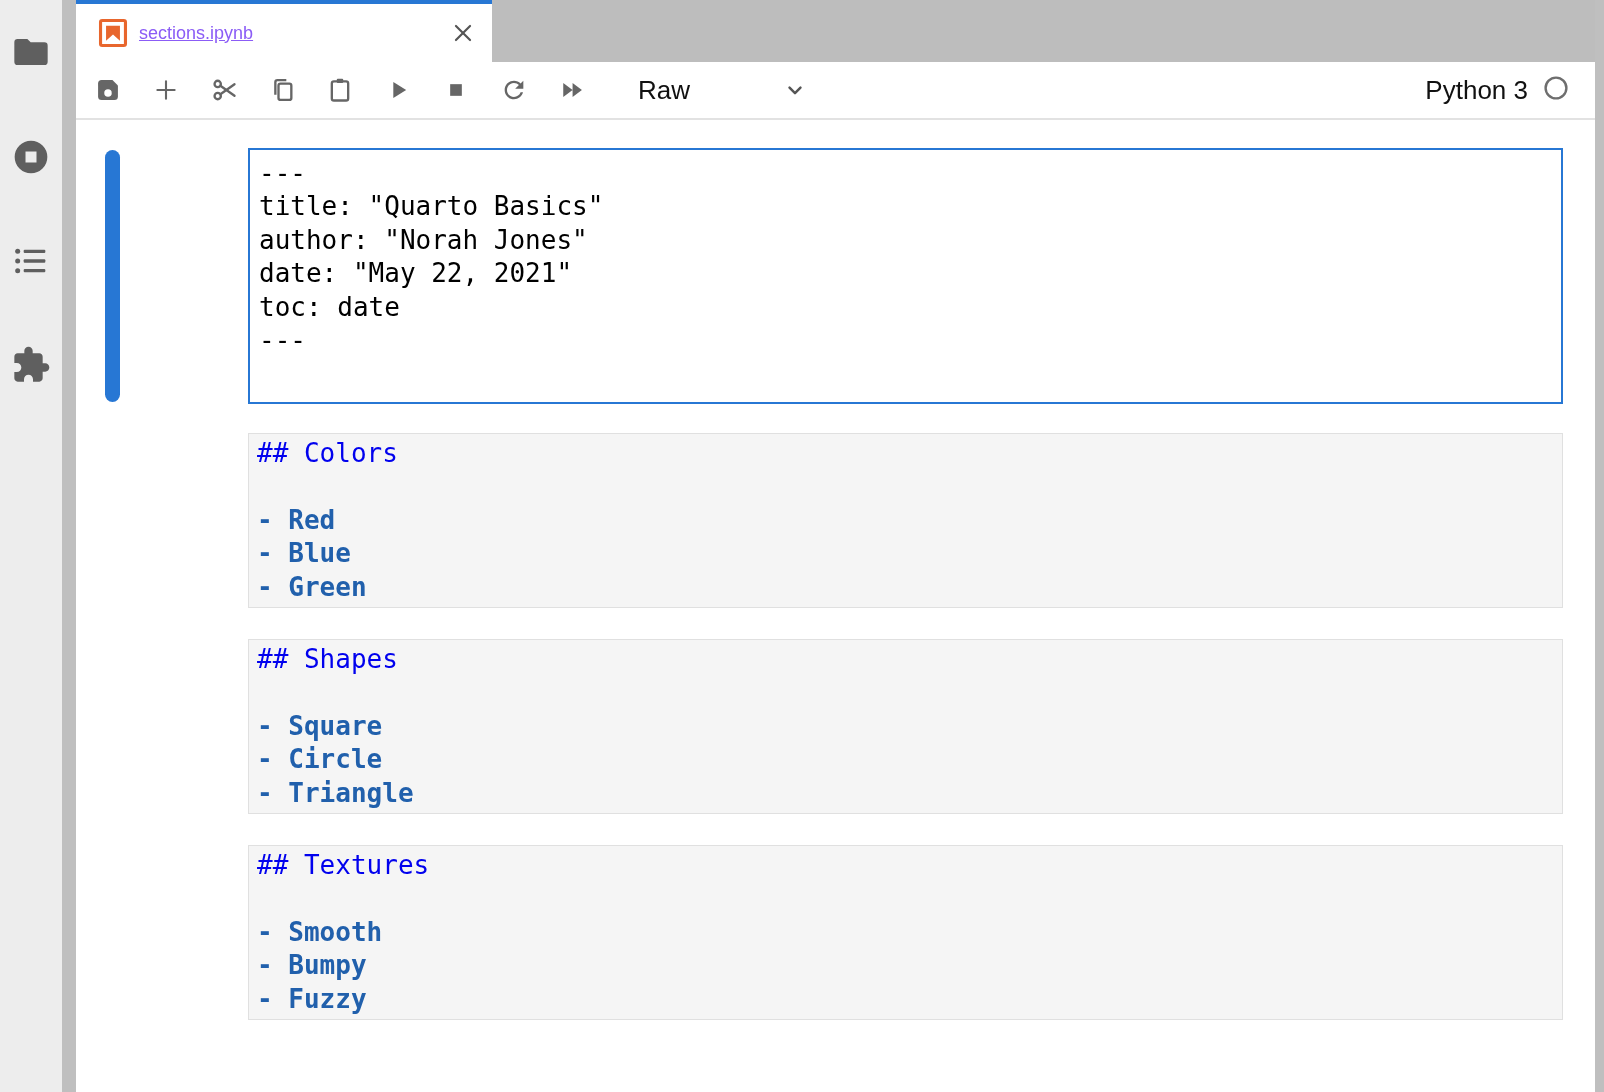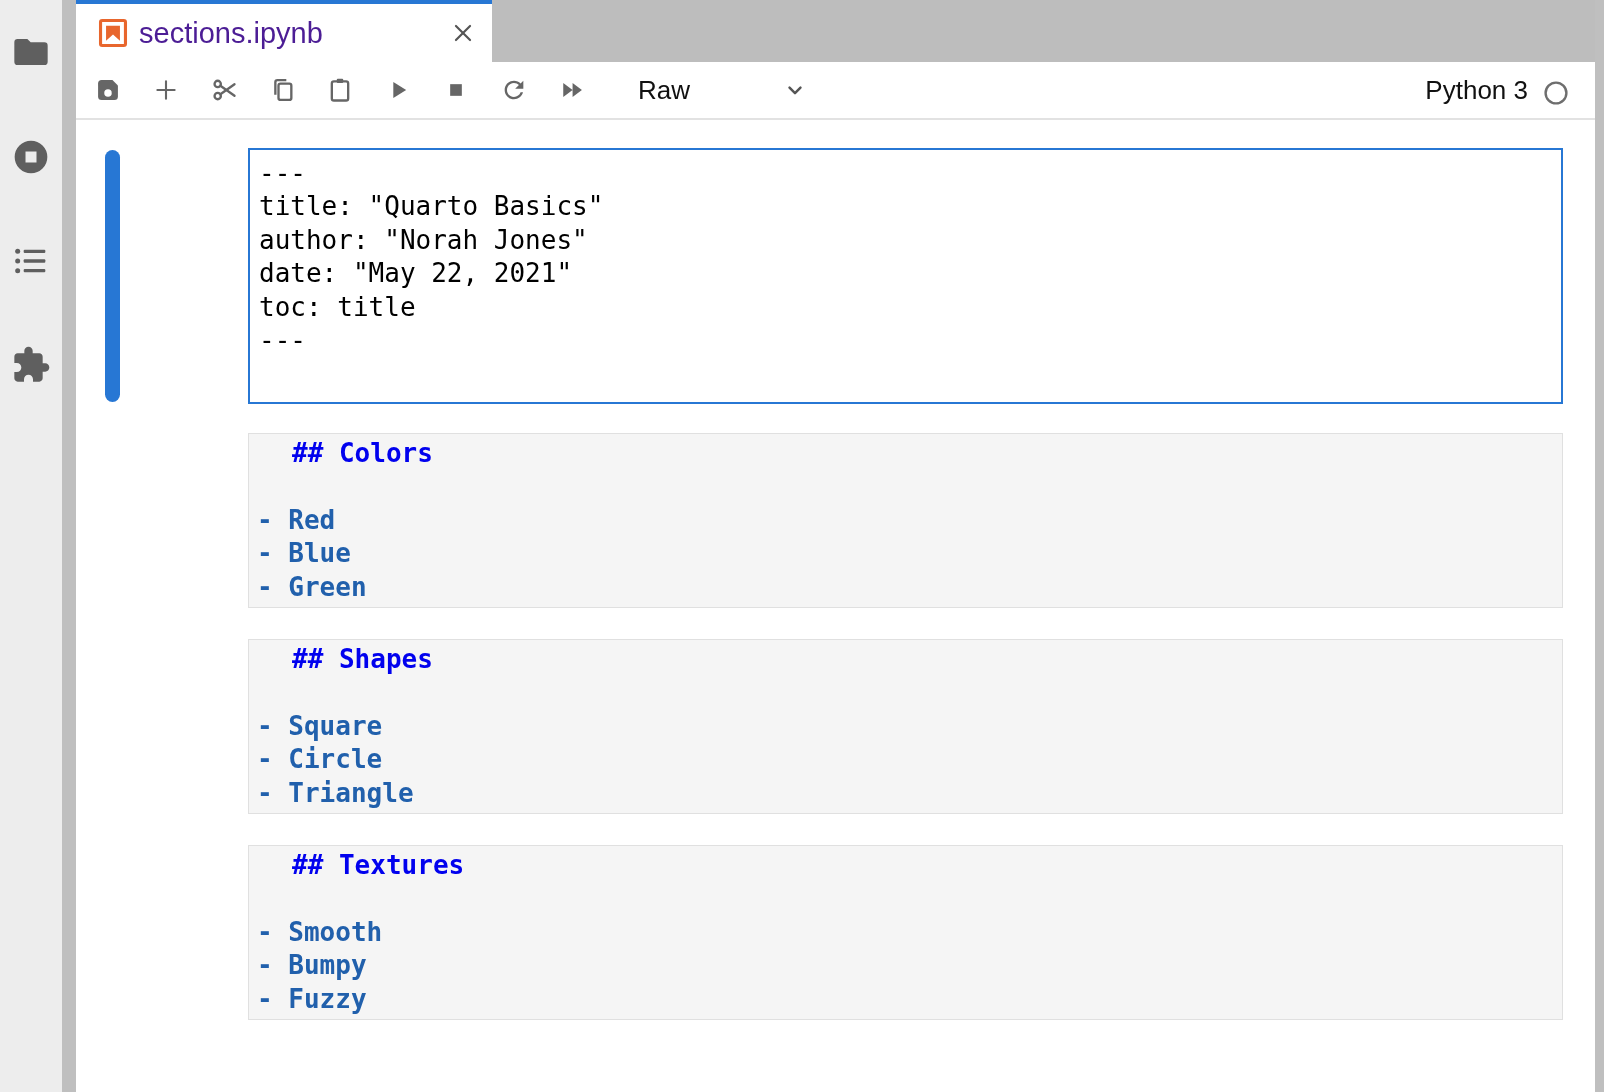--- a/index.html
+++ b/index.html
@@ -13,51 +13,51 @@
   .side-strip{position:absolute;left:62px;top:0;width:14px;height:1092px;background:#bfbfbf;}
   .right-strip{position:absolute;left:1595px;top:0;width:9px;height:1092px;background:#bfbfbf;}
 
   
   .main{position:absolute;left:76px;top:0;width:1519px;height:1092px;background:#ffffff;}
 
   .tabbar{position:absolute;left:0;top:0;width:100%;height:62px;background:#bdbdbd;}
   .tab{position:absolute;left:0;top:0;width:416px;height:62px;background:#ffffff;
        border-top:4px solid #2777d4;box-sizing:border-box;display:flex;align-items:center;
        padding:0 14px 0 20px;cursor:pointer;}
-  .tab-title{font-size:29px;color:#4c1d95;margin-left:9px;flex:1;white-space:nowrap;}
+  .tab-title{font-size:18px;color:#8b5cf6;margin-left:9px;flex:1;white-space:nowrap;text-decoration:underline;}
   .tab-close{border:none;background:none;padding:0;width:30px;height:30px;display:flex;
              align-items:center;justify-content:center;cursor:pointer;}
 
   .toolbar{position:absolute;left:0;top:62px;width:100%;height:56px;background:#ffffff;
            border-bottom:2px solid #e2e2e2;display:flex;align-items:center;
            padding-left:18px;box-sizing:content-box;}
   .tbtn{width:28px;height:28px;margin-right:30px;border:none;background:none;padding:0;
         display:flex;align-items:center;justify-content:center;cursor:pointer;flex:0 0 auto;}
   .celltype{display:flex;align-items:center;margin-left:22px;cursor:pointer;gap:29px;}
   .celltype-label{font-size:26px;color:#111111;}
   .celltype .chev{margin-left:62px;display:flex;}
   .toolbar-spacer{flex:1;}
-  .kernel{display:flex;align-items:flex-end;margin-right:44px;}
+  .kernel{display:flex;align-items:flex-start;margin-right:44px;}
   .kernel-name{font-size:26px;color:#111111;margin-right:15px;white-space:nowrap;}
   .kernel-status{border:none;background:none;padding:0;display:flex;cursor:pointer;}
 
   
   .notebook{position:absolute;left:0;top:120px;width:100%;height:972px;background:#ffffff;}
   .mono{font-family:"DejaVu Sans Mono",monospace;font-size:26px;}
   .line{line-height:33.4px;min-height:33.4px;white-space:pre;}
 
   .collapser{position:absolute;left:29px;top:30px;width:15px;height:252px;border-radius:8px;
              background:#2777d4;border:none;padding:0;cursor:pointer;}
   .raw-editor{position:absolute;left:172px;top:28px;width:1315px;height:256px;box-sizing:border-box;
               border:2px solid #2777d4;background:#ffffff;padding:7px 0 0 9px;cursor:text;}
   .raw-editor .line{color:#000000;}
 
   .md-cell{position:absolute;left:172px;width:1315px;height:175px;box-sizing:border-box;
            border:1px solid #e0e0e0;background:#f5f5f5;padding:3px 0 0 8px;cursor:text;}
-  .md-head{color:#0101ee;font-weight:bold;margin-left:35px;}
+  .md-head{color:#0101ee;font-weight:normal;}
   .md-item{color:#2160ac;font-weight:bold;}
 
   .ic{display:block;}
 </style>
 </head>
 <body>
 
 <div class="screen">
 
   <aside class="activity-bar">
@@ -198,21 +198,21 @@
 
     <div class="notebook">
 
       <button class="collapser"></button>
 
       <div class="raw-editor mono">
         <div class="line">---</div>
         <div class="line">title: "Quarto Basics"</div>
         <div class="line">author: "Norah Jones"</div>
         <div class="line">date: "May 22, 2021"</div>
-        <div class="line">toc: title</div>
+        <div class="line">toc: date</div>
         <div class="line">---</div>
       </div>
 
       <div class="md-cell mono" style="top:313px">
         <div class="line md-head">## Colors</div>
         <div class="line"></div>
         <div class="line md-item">- Red</div>
         <div class="line md-item">- Blue</div>
         <div class="line md-item">- Green</div>
       </div>

